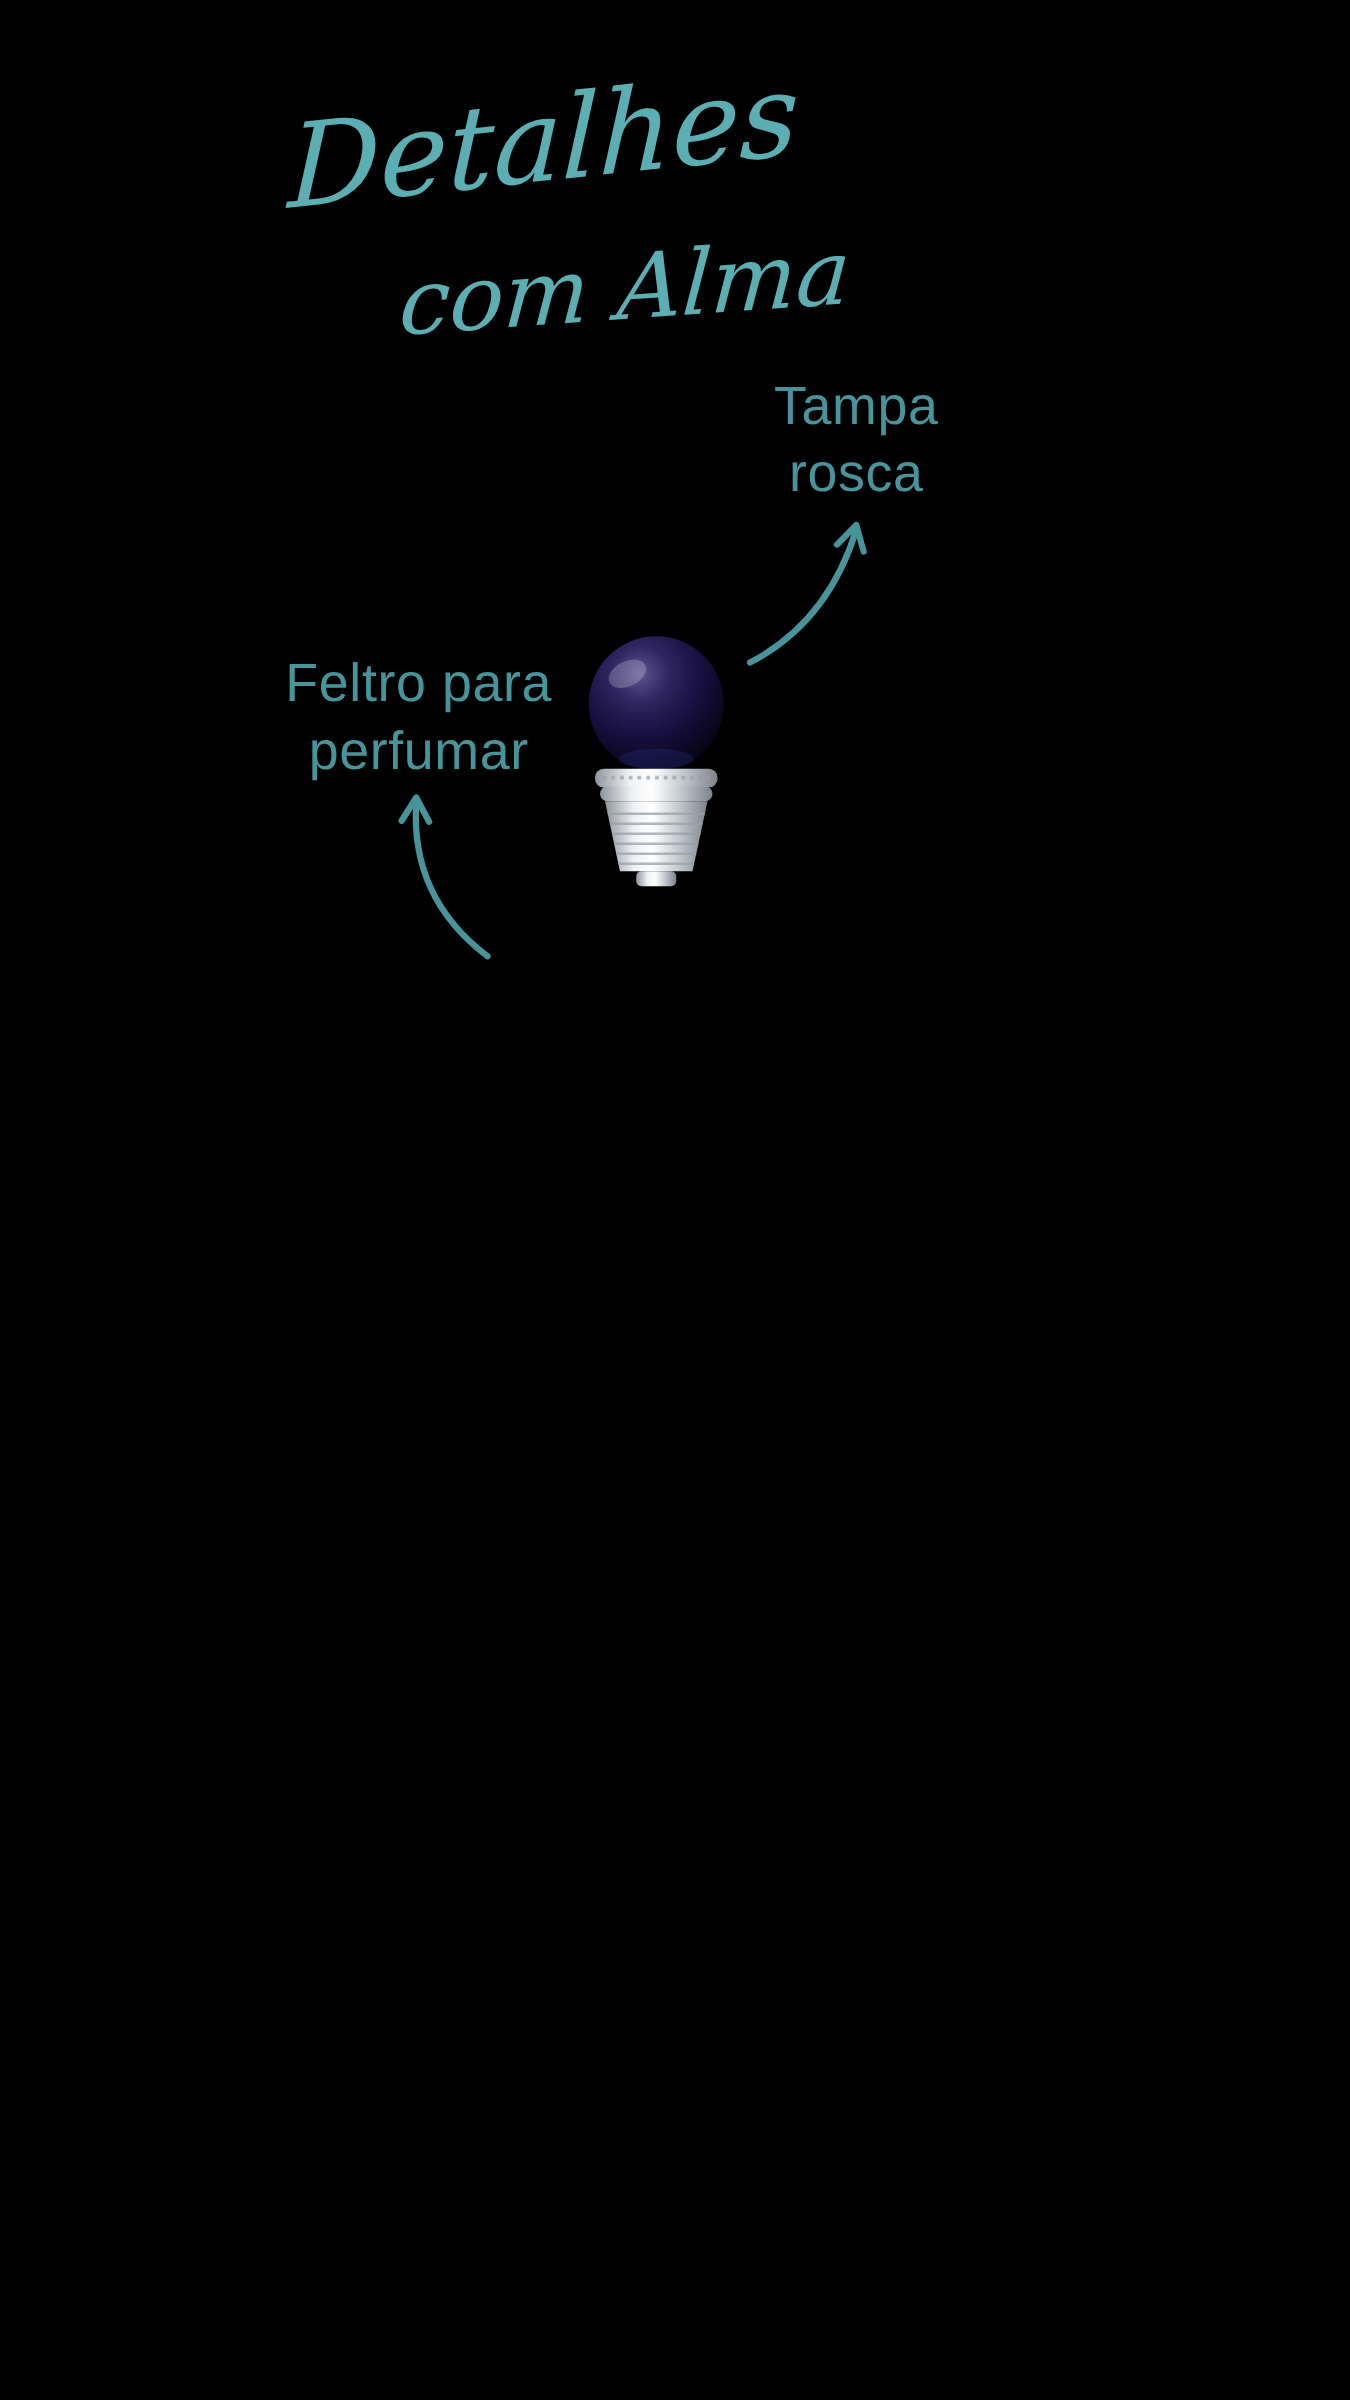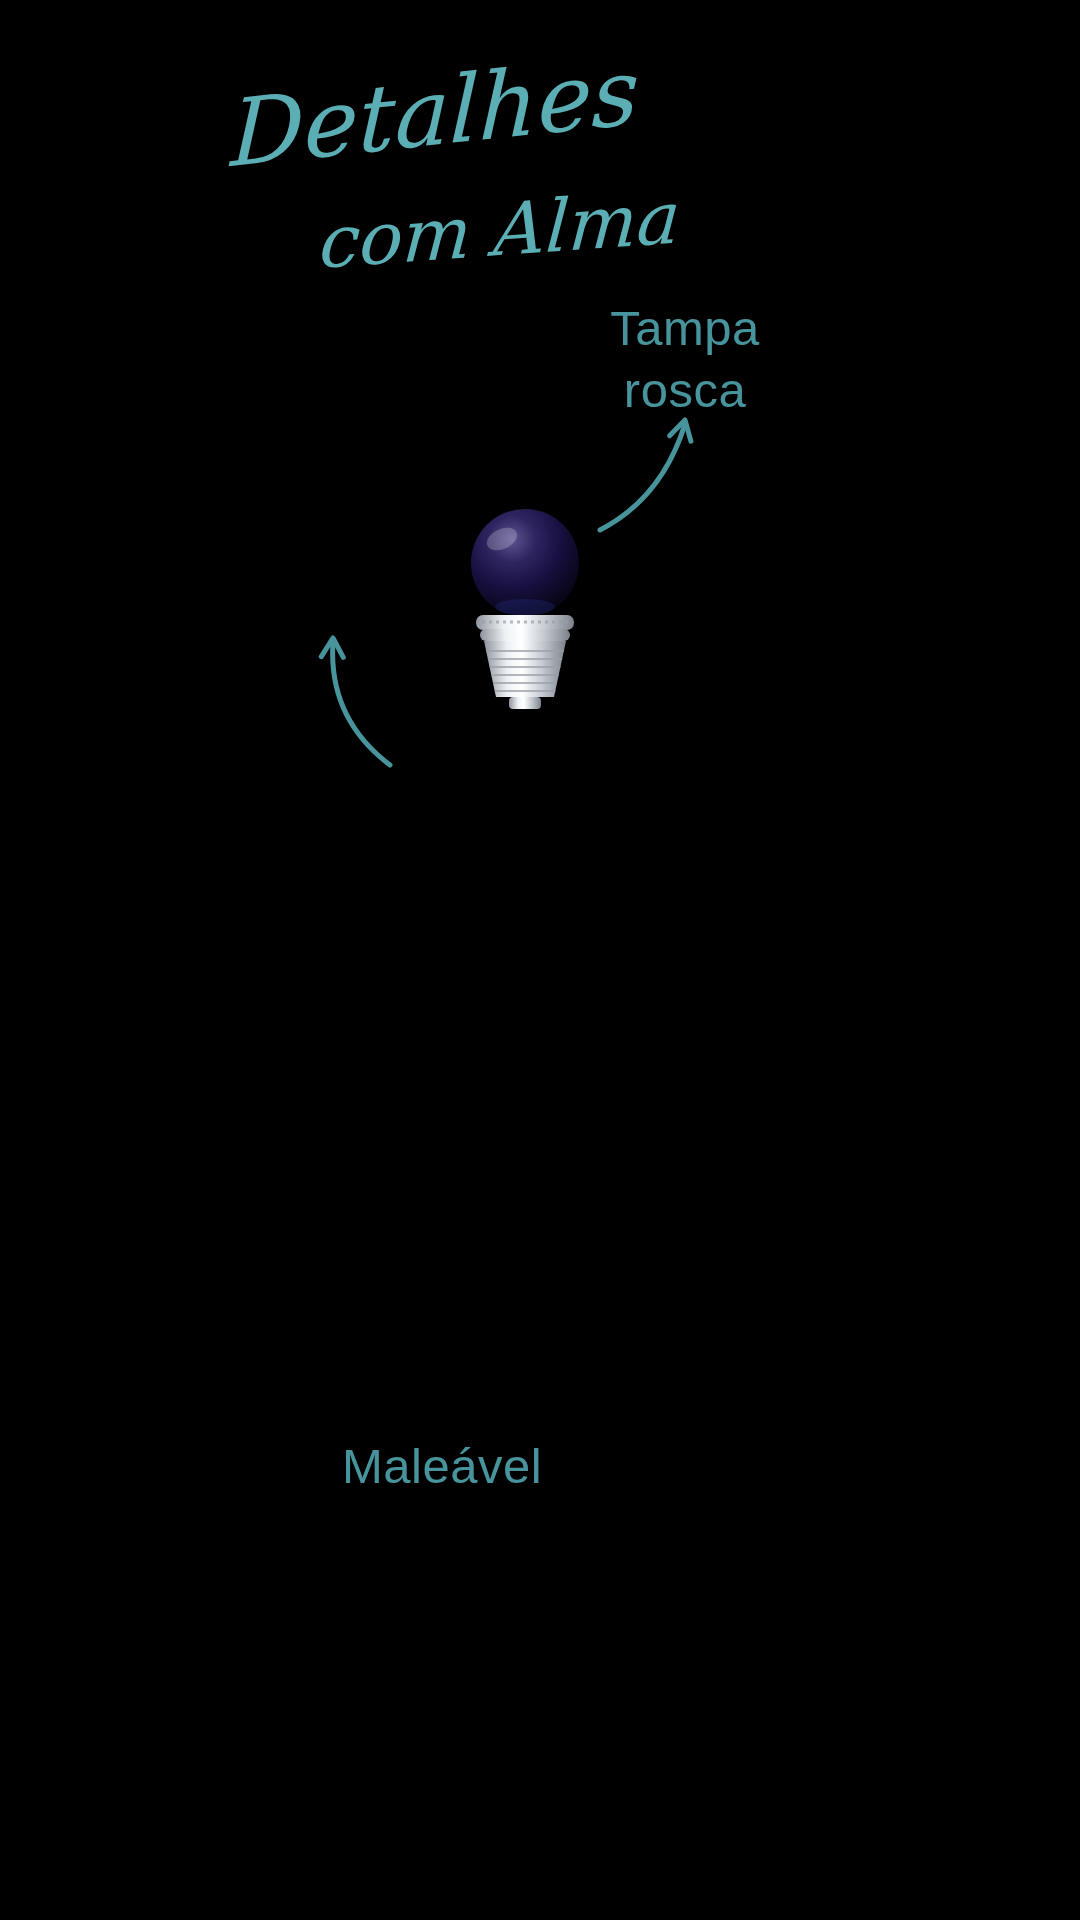--- a/index.html
+++ b/index.html
@@ -36,21 +36,21 @@
     left: 310px; top: 188px; width: 380px;
     font-size: 72px;
     transform: rotate(-4deg) skewX(-8deg);
   }
   
   .callout {
     position: absolute;
     width: 280px;
     text-align: center;
     color: var(--label-accent);
-    font-size: 49px;
+    font-size: 43px;
     line-height: 1.26;
     letter-spacing: 0.5px;
   }
   .callout .strong { font-weight: 400; }
   .callout.tampa { left: 545px; top: 298px; }
   .callout.feltro { left: 195px; top: 520px; }
   .callout.borboleta { left: 302px; top: 1436px; }
   
   .overlay {
     position: absolute;
@@ -78,23 +78,26 @@
 <div class="canvas">
 
   <div class="heading-line l1">Detalhes</div>
   <div class="heading-line l2">com Alma</div>
 
   <div class="callout tampa">
     <div>Tampa</div>
     <div class="strong">rosca</div>
   </div>
 
+  <div class="callout feltro">
+    <div>Feltro para</div>
+    <div class="strong">perfumar</div>
+  </div>
 
   <div class="callout borboleta">
-    <div class="strong">Maleável</div>
   </div>
 
   <svg class="overlay" viewBox="0 0 1080 1920">
 
     <g>
       <path class="arrow" d="M 600 530 Q 662 498 685 424"></path>
       <polyline class="arrow" points="669.6,435.7 685,420 690.9,441.2"></polyline>
     </g>
 
     <g>

